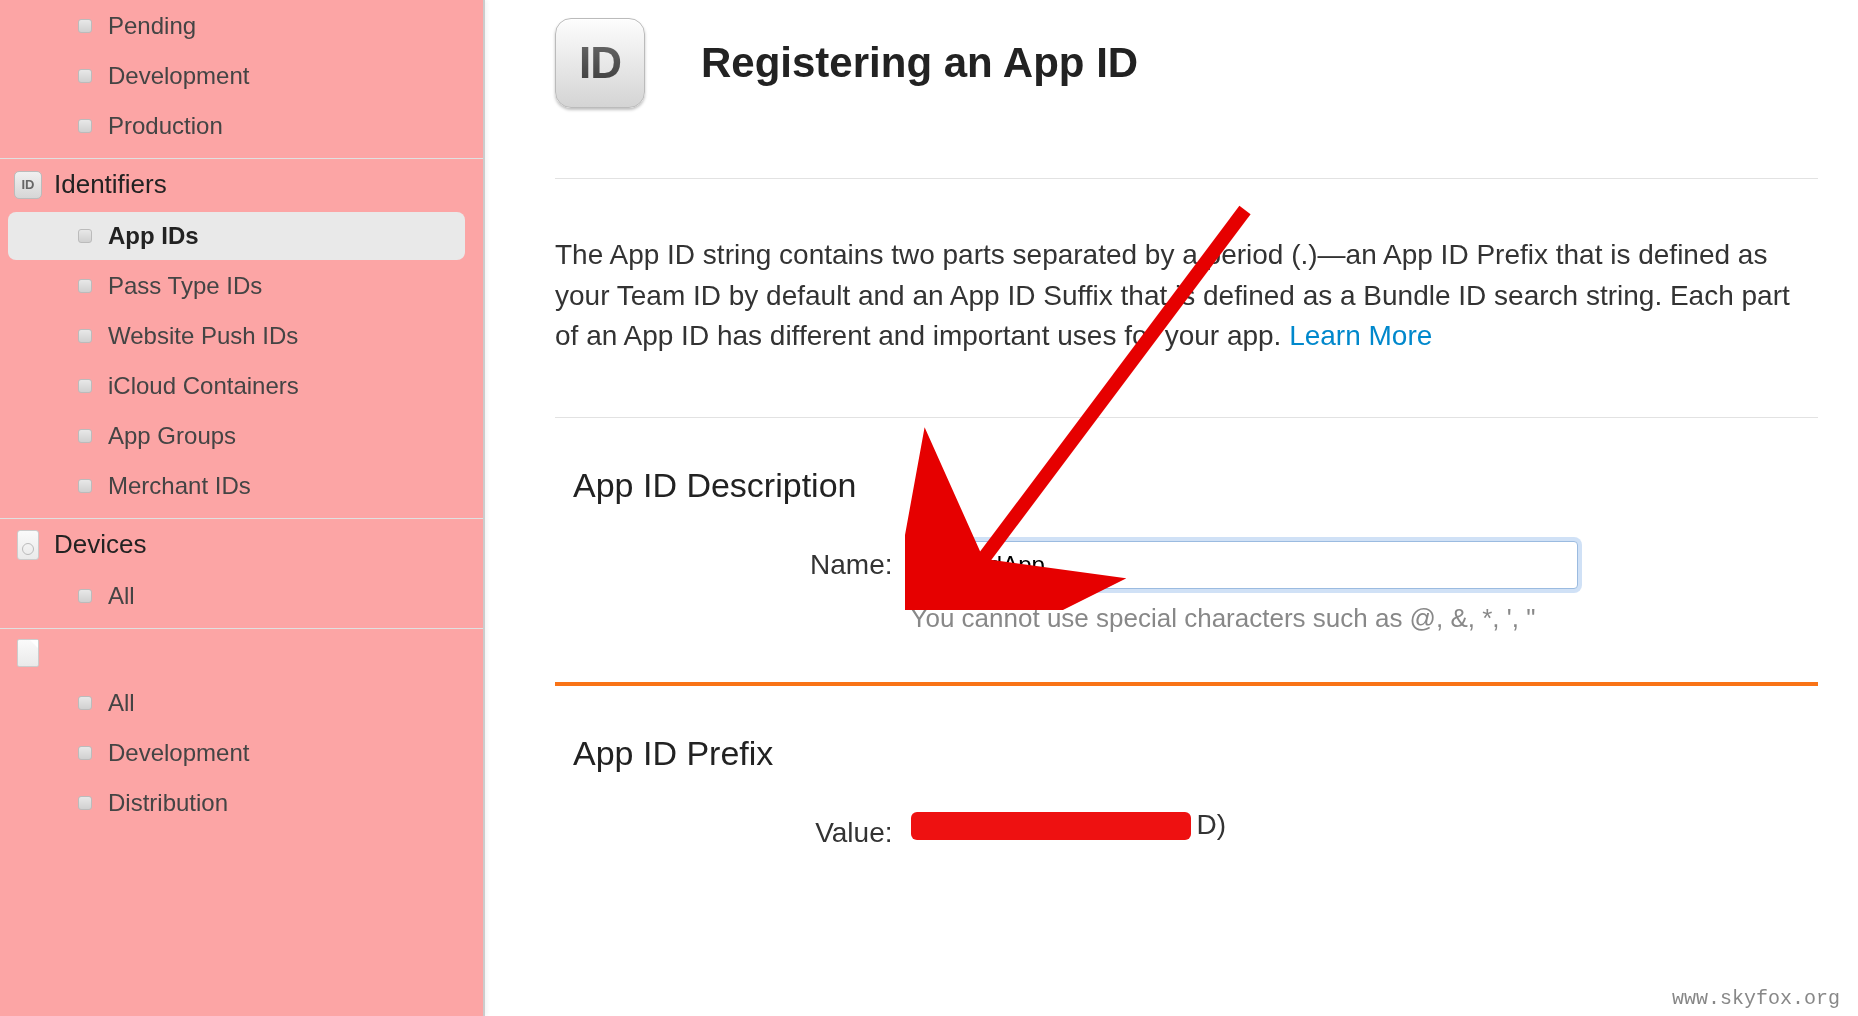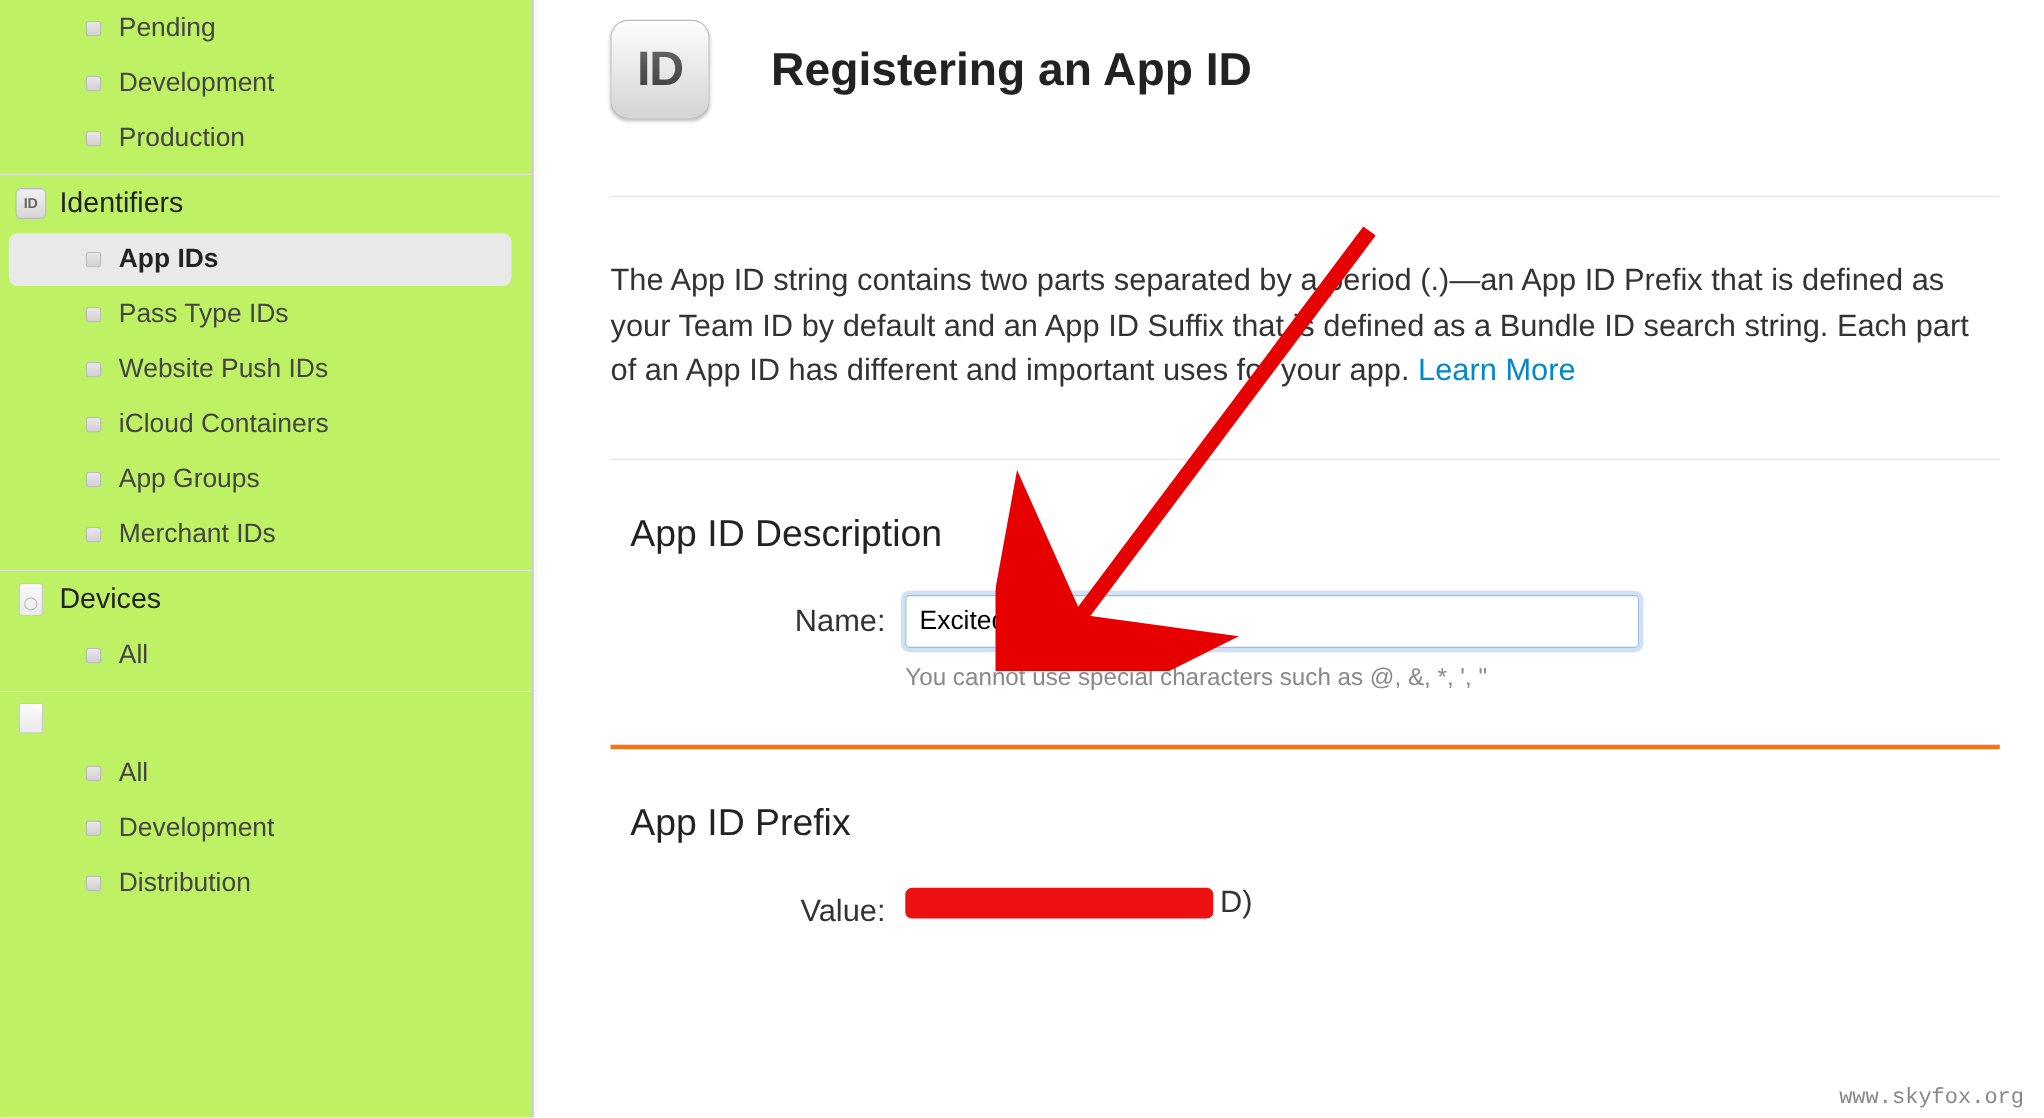--- a/index.html
+++ b/index.html
@@ -14,21 +14,21 @@
 }
 .layout {
   display: flex;
   height: 100%;
 }
 .sidebar {
   width: 485px;
   border-right: 2px solid #ccc;
   box-shadow: 2px 0 4px rgba(0,0,0,0.05);
   padding-top: 0;
-  background: #bef264;
+  background: #fca5a5;
 }
 .sidebar ul { list-style: none; }
 .sidebar .group-header {
   display: flex;
   align-items: center;
   padding: 10px 20px 10px 14px;
   border-top: 1px solid #e0e0e0;
   margin-top: 8px;
 }
 .sidebar .group-header .hicon {
@@ -144,20 +144,21 @@
 }
 .section h2 {
   font-size: 34px;
   font-weight: 400;
   color: #222;
   margin-bottom: 36px;
 }
 .form-row {
   display: flex;
   align-items: flex-start;
+  justify-content: center;
 }
 .form-row .lbl {
   width: 250px;
   text-align: right;
   font-size: 28px;
   color: #333;
   padding-top: 8px;
   padding-right: 18px;
 }
 .form-row .field { flex: 0 0 820px; }
@@ -165,21 +166,21 @@
   width: 667px;
   height: 48px;
   font-size: 24px;
   padding: 6px 12px;
   border: 1px solid #9bbbe0;
   border-radius: 4px;
   outline: none;
   box-shadow: 0 0 0 4px rgba(120,170,230,0.35);
 }
 .hint {
-  font-size: 22px;
+  font-size: 26px;
   color: #888;
   margin-top: 14px;
 }
 .redacted {
   display: inline-block;
   width: 280px; height: 28px;
   background: #e11; border-radius: 6px;
   vertical-align: middle;
   margin-right: 6px;
 }

